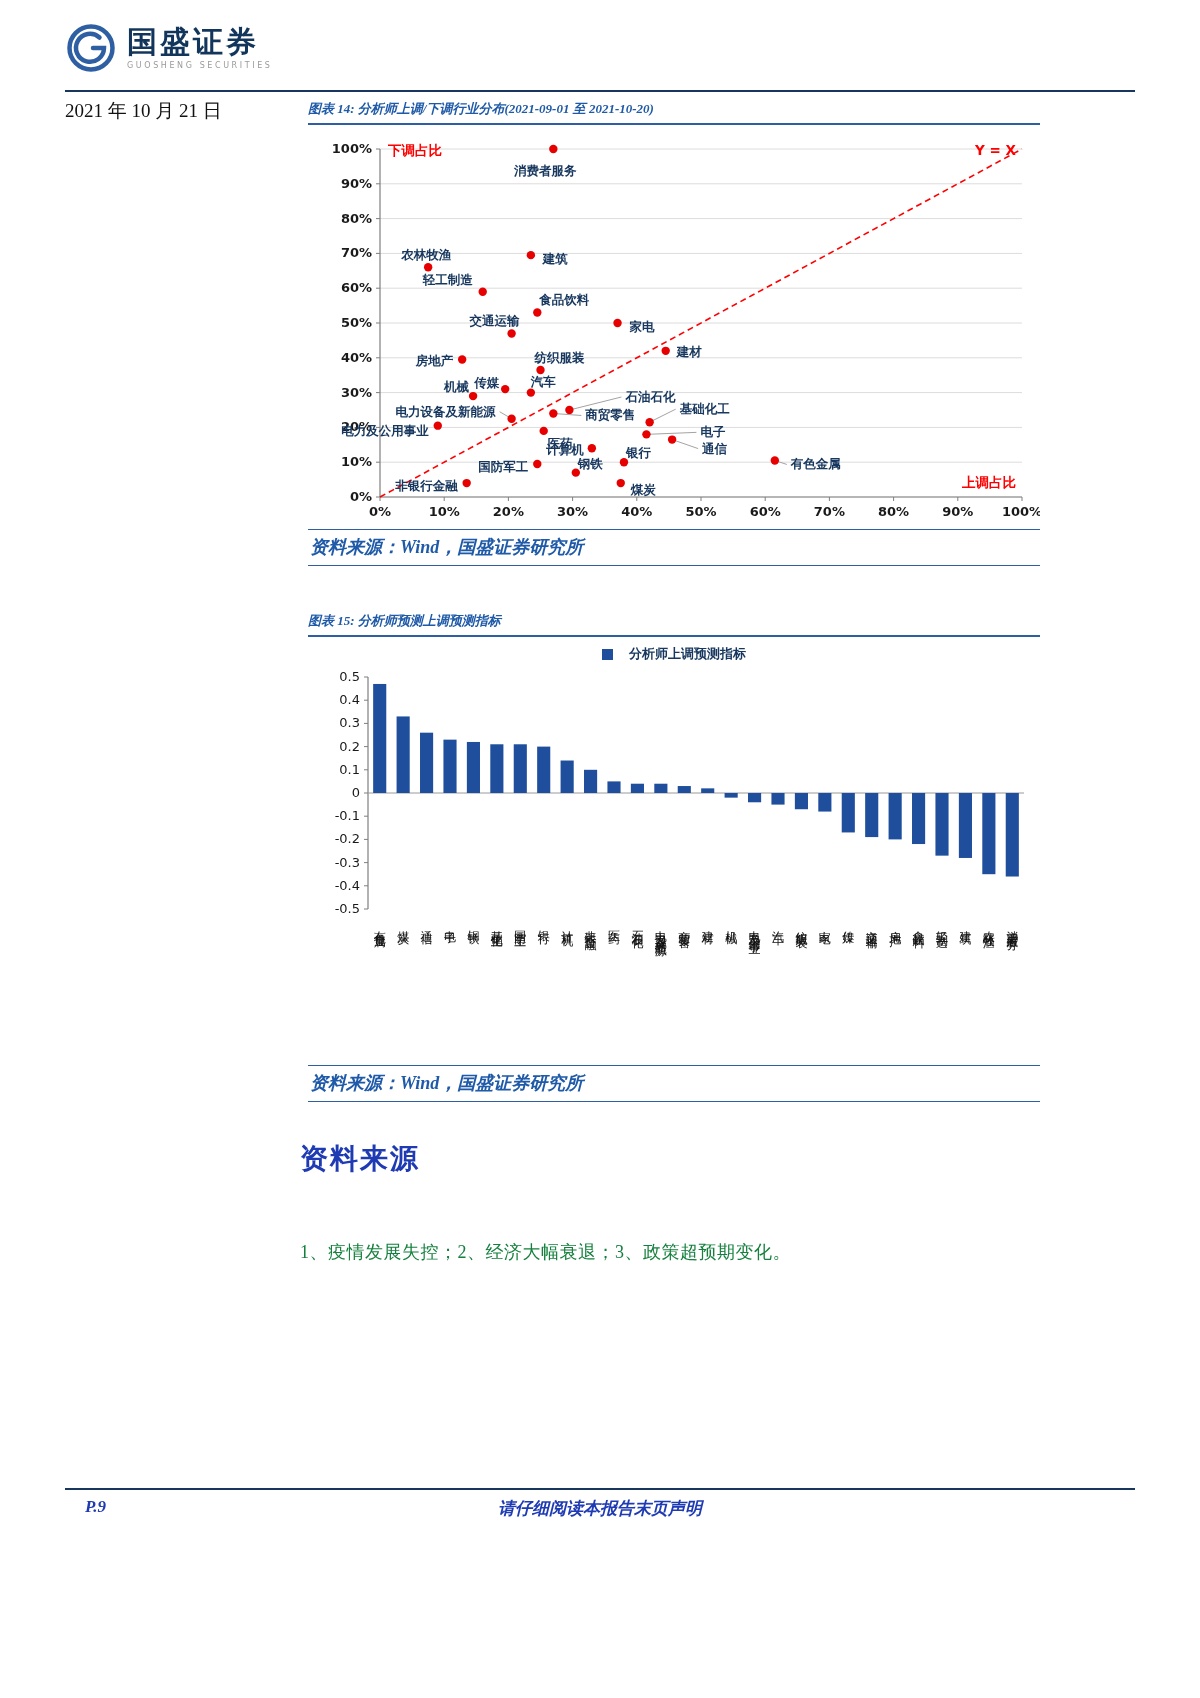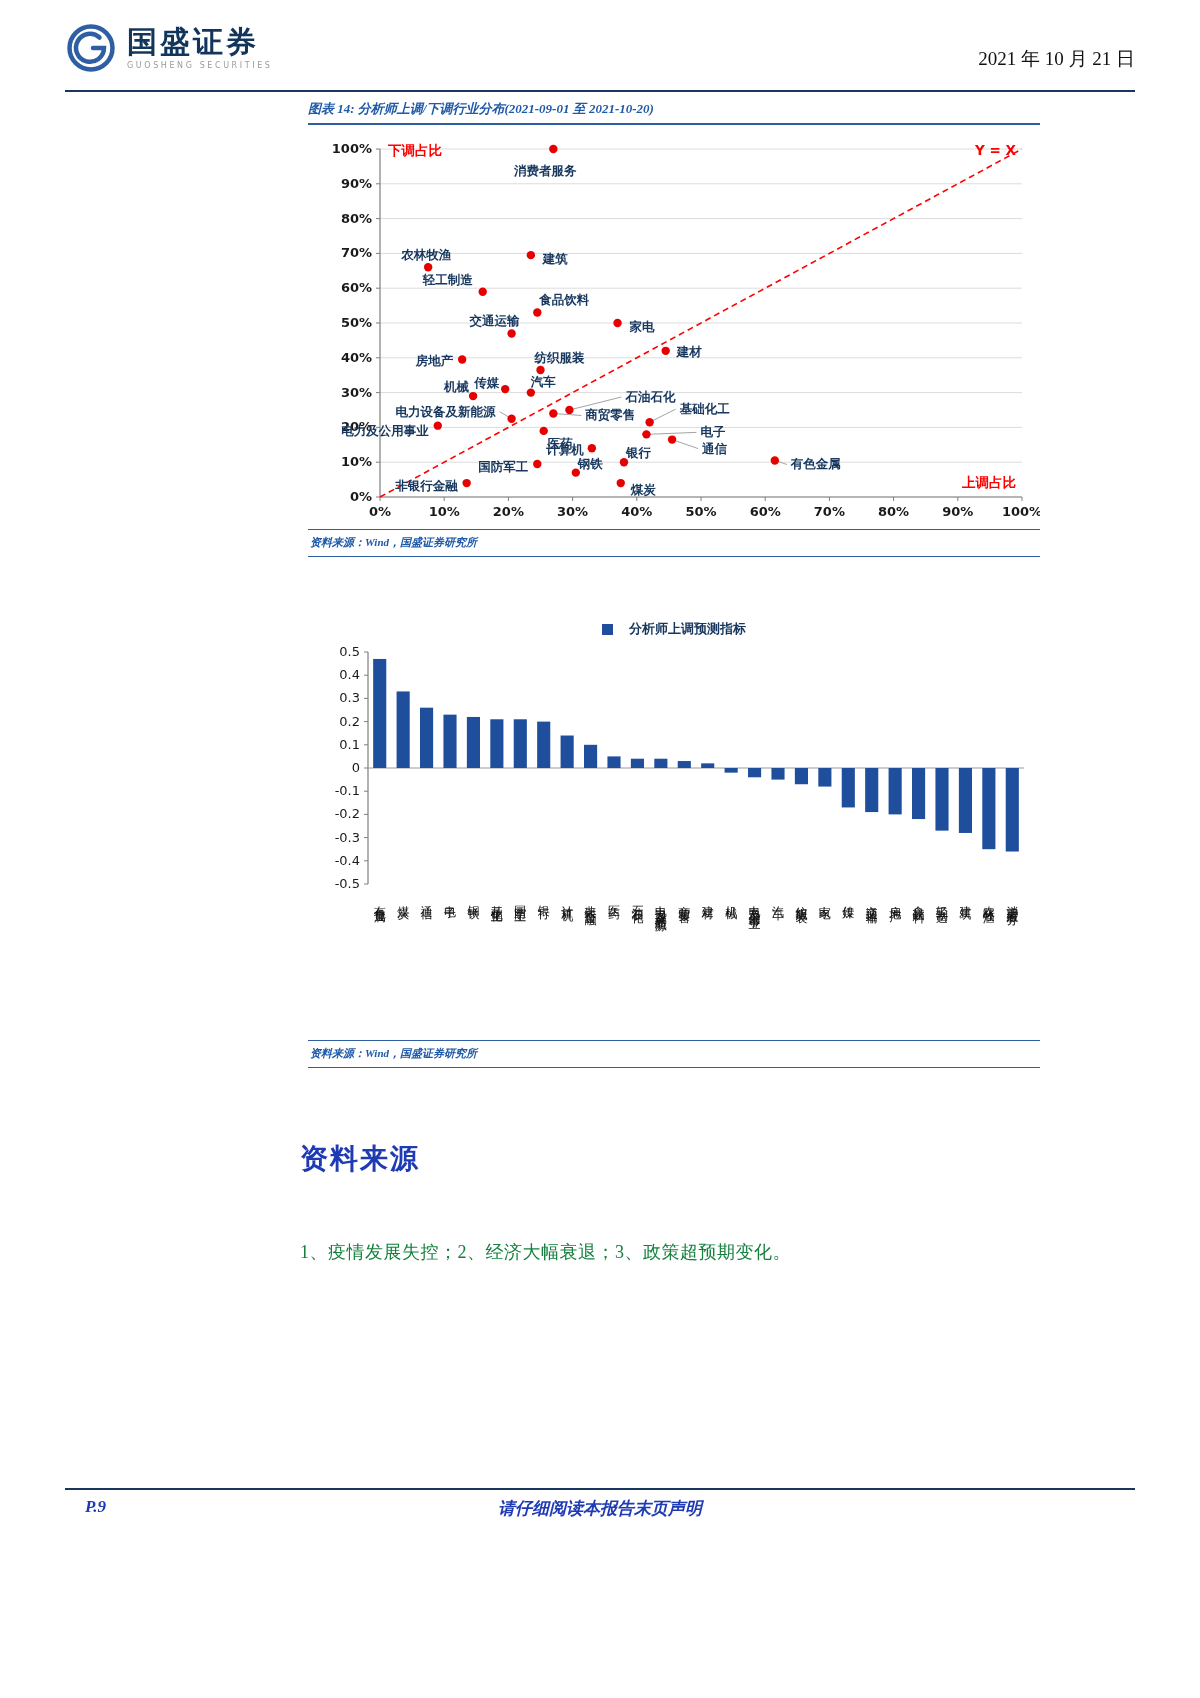--- a/index.html
+++ b/index.html
@@ -1,34 +1,34 @@
 <!DOCTYPE html>
 <html><head>
 <meta charset="utf-8">
 <style>
   html,body{margin:0;padding:0;background:#ffffff;}
   .page{position:relative;width:1200px;height:1698px;background:#ffffff;margin:0 auto;overflow:hidden;
         font-family:"Liberation Serif",serif;}
 
   
-  header{position:absolute;left:65px;right:65px;top:22px;display:flex;justify-content:space-between;align-items:flex-start;}
+  header{position:absolute;left:65px;right:65px;top:22px;display:flex;justify-content:space-between;align-items:flex-start;flex-direction:column;}
   .logo-wrap{display:flex;align-items:center;gap:10px;}
   .brand-name{font-size:30px;font-weight:700;color:#12355B;letter-spacing:3px;line-height:1.05;}
   .brand-sub{font-family:"DejaVu Sans",sans-serif;font-size:8px;color:#9a9a9a;letter-spacing:2.6px;margin-top:3px;}
   .report-date{font-size:19px;color:#111;margin-top:24px;}
   .header-rule{position:absolute;left:65px;right:65px;top:90px;border-top:2px solid #17375E;}
 
   
   .figure{position:absolute;left:308px;width:732px;}
   .fig14{top:100px;}
   .fig15{top:612px;}
   .fig-title{font-style:italic;font-weight:700;font-size:13px;color:#1F5AA8;
              padding-bottom:5px;border-bottom:2px solid #2E5FA3;}
   .source{margin-top:6px;border-top:1.5px solid #2E5FA3;border-bottom:1.5px solid #2E5FA3;
-          padding:5px 2px 6px;font-style:italic;font-weight:700;font-size:11px;color:#1F5AA8;}
+          padding:5px 2px 6px;font-style:italic;font-weight:700;font-size:18px;color:#1F5AA8;}
 
   svg{display:block;}
   .tick{font-family:"DejaVu Sans",sans-serif;font-size:13px;font-weight:700;fill:#1a1a1a;}
   .tick2{font-family:"DejaVu Sans",sans-serif;font-size:13px;fill:#1a1a1a;}
   .ptlab{font-family:"Liberation Serif",serif;font-size:12.5px;font-weight:700;fill:#17375E;}
   .redlab{font-family:"DejaVu Sans",sans-serif;font-size:13.5px;font-weight:700;fill:#FF0000;}
 
   
   .legend{display:flex;justify-content:center;align-items:center;gap:16px;margin:8px 0 2px 0;}
   .legend-swatch{width:11px;height:11px;display:inline-block;background:#1F4E9C;}
@@ -194,20 +194,21 @@
         <text x="482.83" y="343.46" text-anchor="start" class="ptlab">有色金属</text>
         <circle cx="158.67000000000002" cy="358.08" r="4.2" fill="#E60000"></circle>
         <text x="149.67000000000002" y="365.08" text-anchor="end" class="ptlab">非银行金融</text>
         <circle cx="312.75" cy="358.08" r="4.2" fill="#E60000"></circle>
         <text x="322.75" y="369.08" text-anchor="start" class="ptlab">煤炭</text>
       </svg>
     <div class="source">资料来源：Wind，国盛证券研究所</div>
   </section>
 
   <section class="figure fig15">
+    <div class="fig-title">图表 15: 分析师预测上调预测指标</div>
     <div class="legend">
       <span class="legend-swatch" style="background: rgb(31, 78, 156);"></span>
       <span class="legend-label">分析师上调预测指标</span>
     </div>
     <svg id="bar-chart" width="732" height="252" viewBox="0 0 732 252">
         <line x1="56" x2="60" y1="12" y2="12" stroke="#7f7f7f" stroke-width="1"></line>
         <text x="52" y="16" text-anchor="end" class="tick2">0.5</text>
         <line x1="56" x2="60" y1="35.199999999999996" y2="35.199999999999996" stroke="#7f7f7f" stroke-width="1"></line>
         <text x="52" y="39.199999999999996" text-anchor="end" class="tick2">0.4</text>
         <line x1="56" x2="60" y1="58.400000000000006" y2="58.400000000000006" stroke="#7f7f7f" stroke-width="1"></line>

